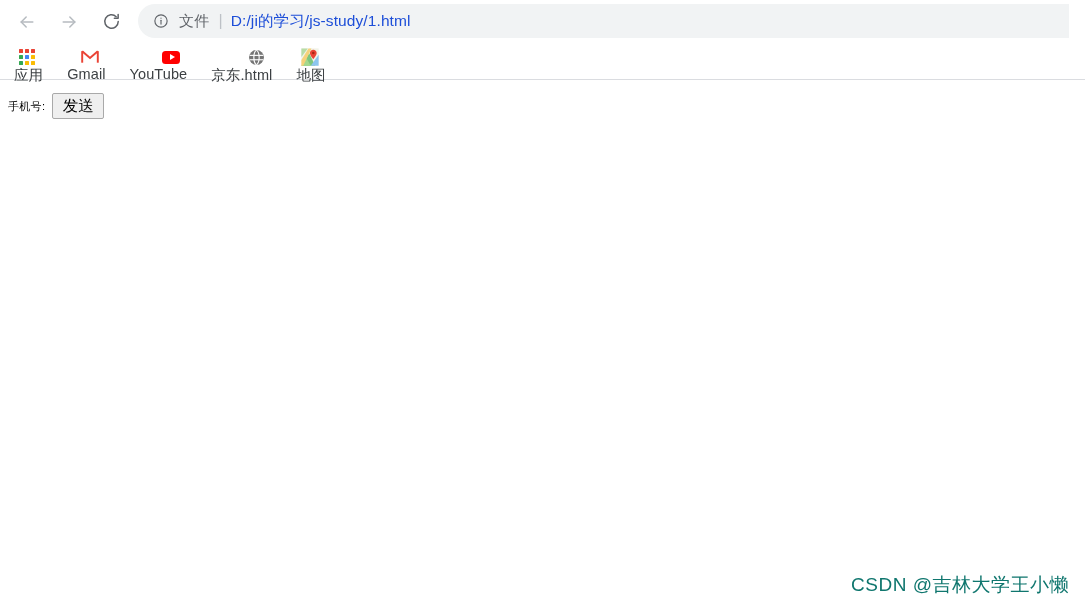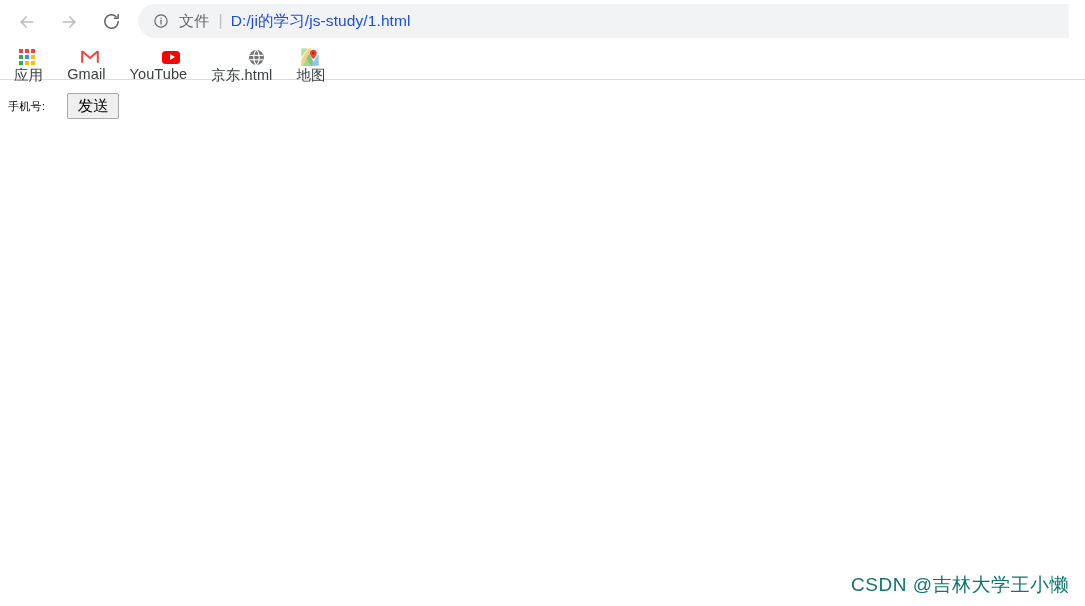--- a/index.html
+++ b/index.html
@@ -168,21 +168,21 @@
     color: #000;
     padding: 1px 4px;
     outline: none;
     border-radius: 0;
   }
   .phone-input::placeholder {
     color: #8d8d8d;
     opacity: 1;
   }
   .send-btn {
-    margin-left: 22px;
+    margin-left: 7px;
     height: 26px;
     min-width: 52px;
     padding: 0 8px;
     background: #efefef;
     border: 1px solid #a9a9a9;
     border-radius: 2px;
     font-family: "Liberation Sans", sans-serif;
     font-size: 15.5px;
     color: #000;
     line-height: 1;

